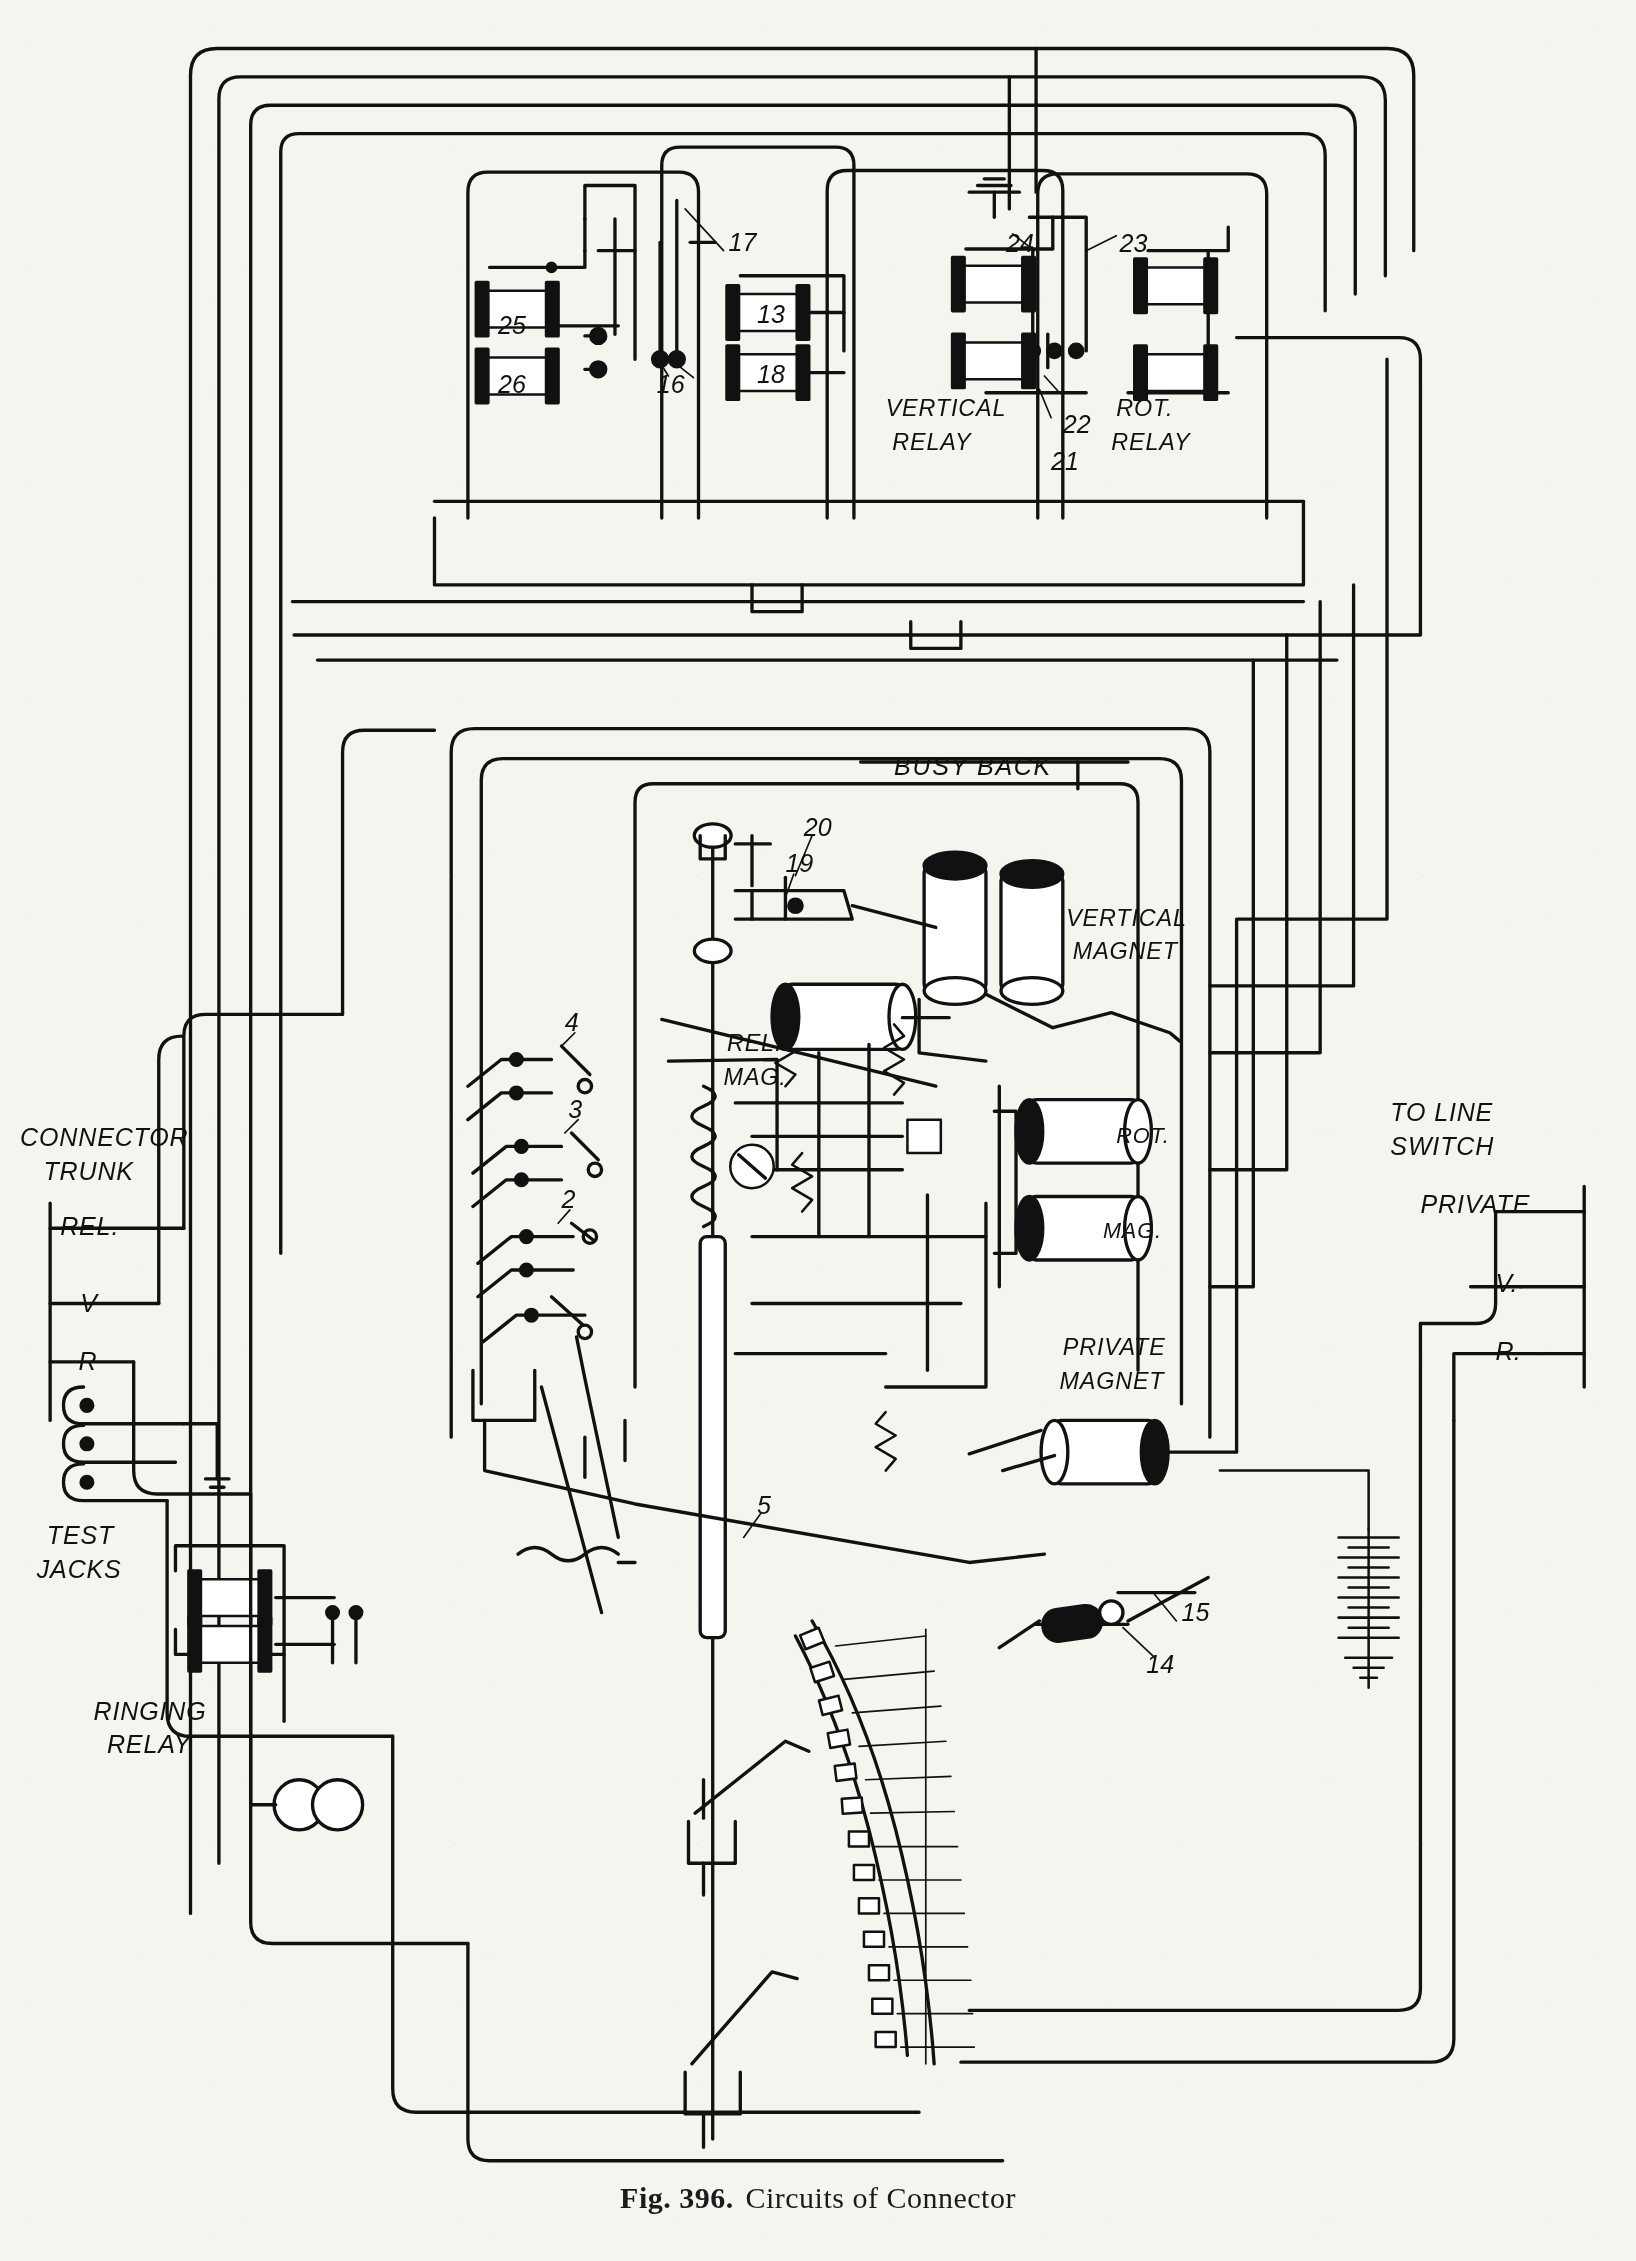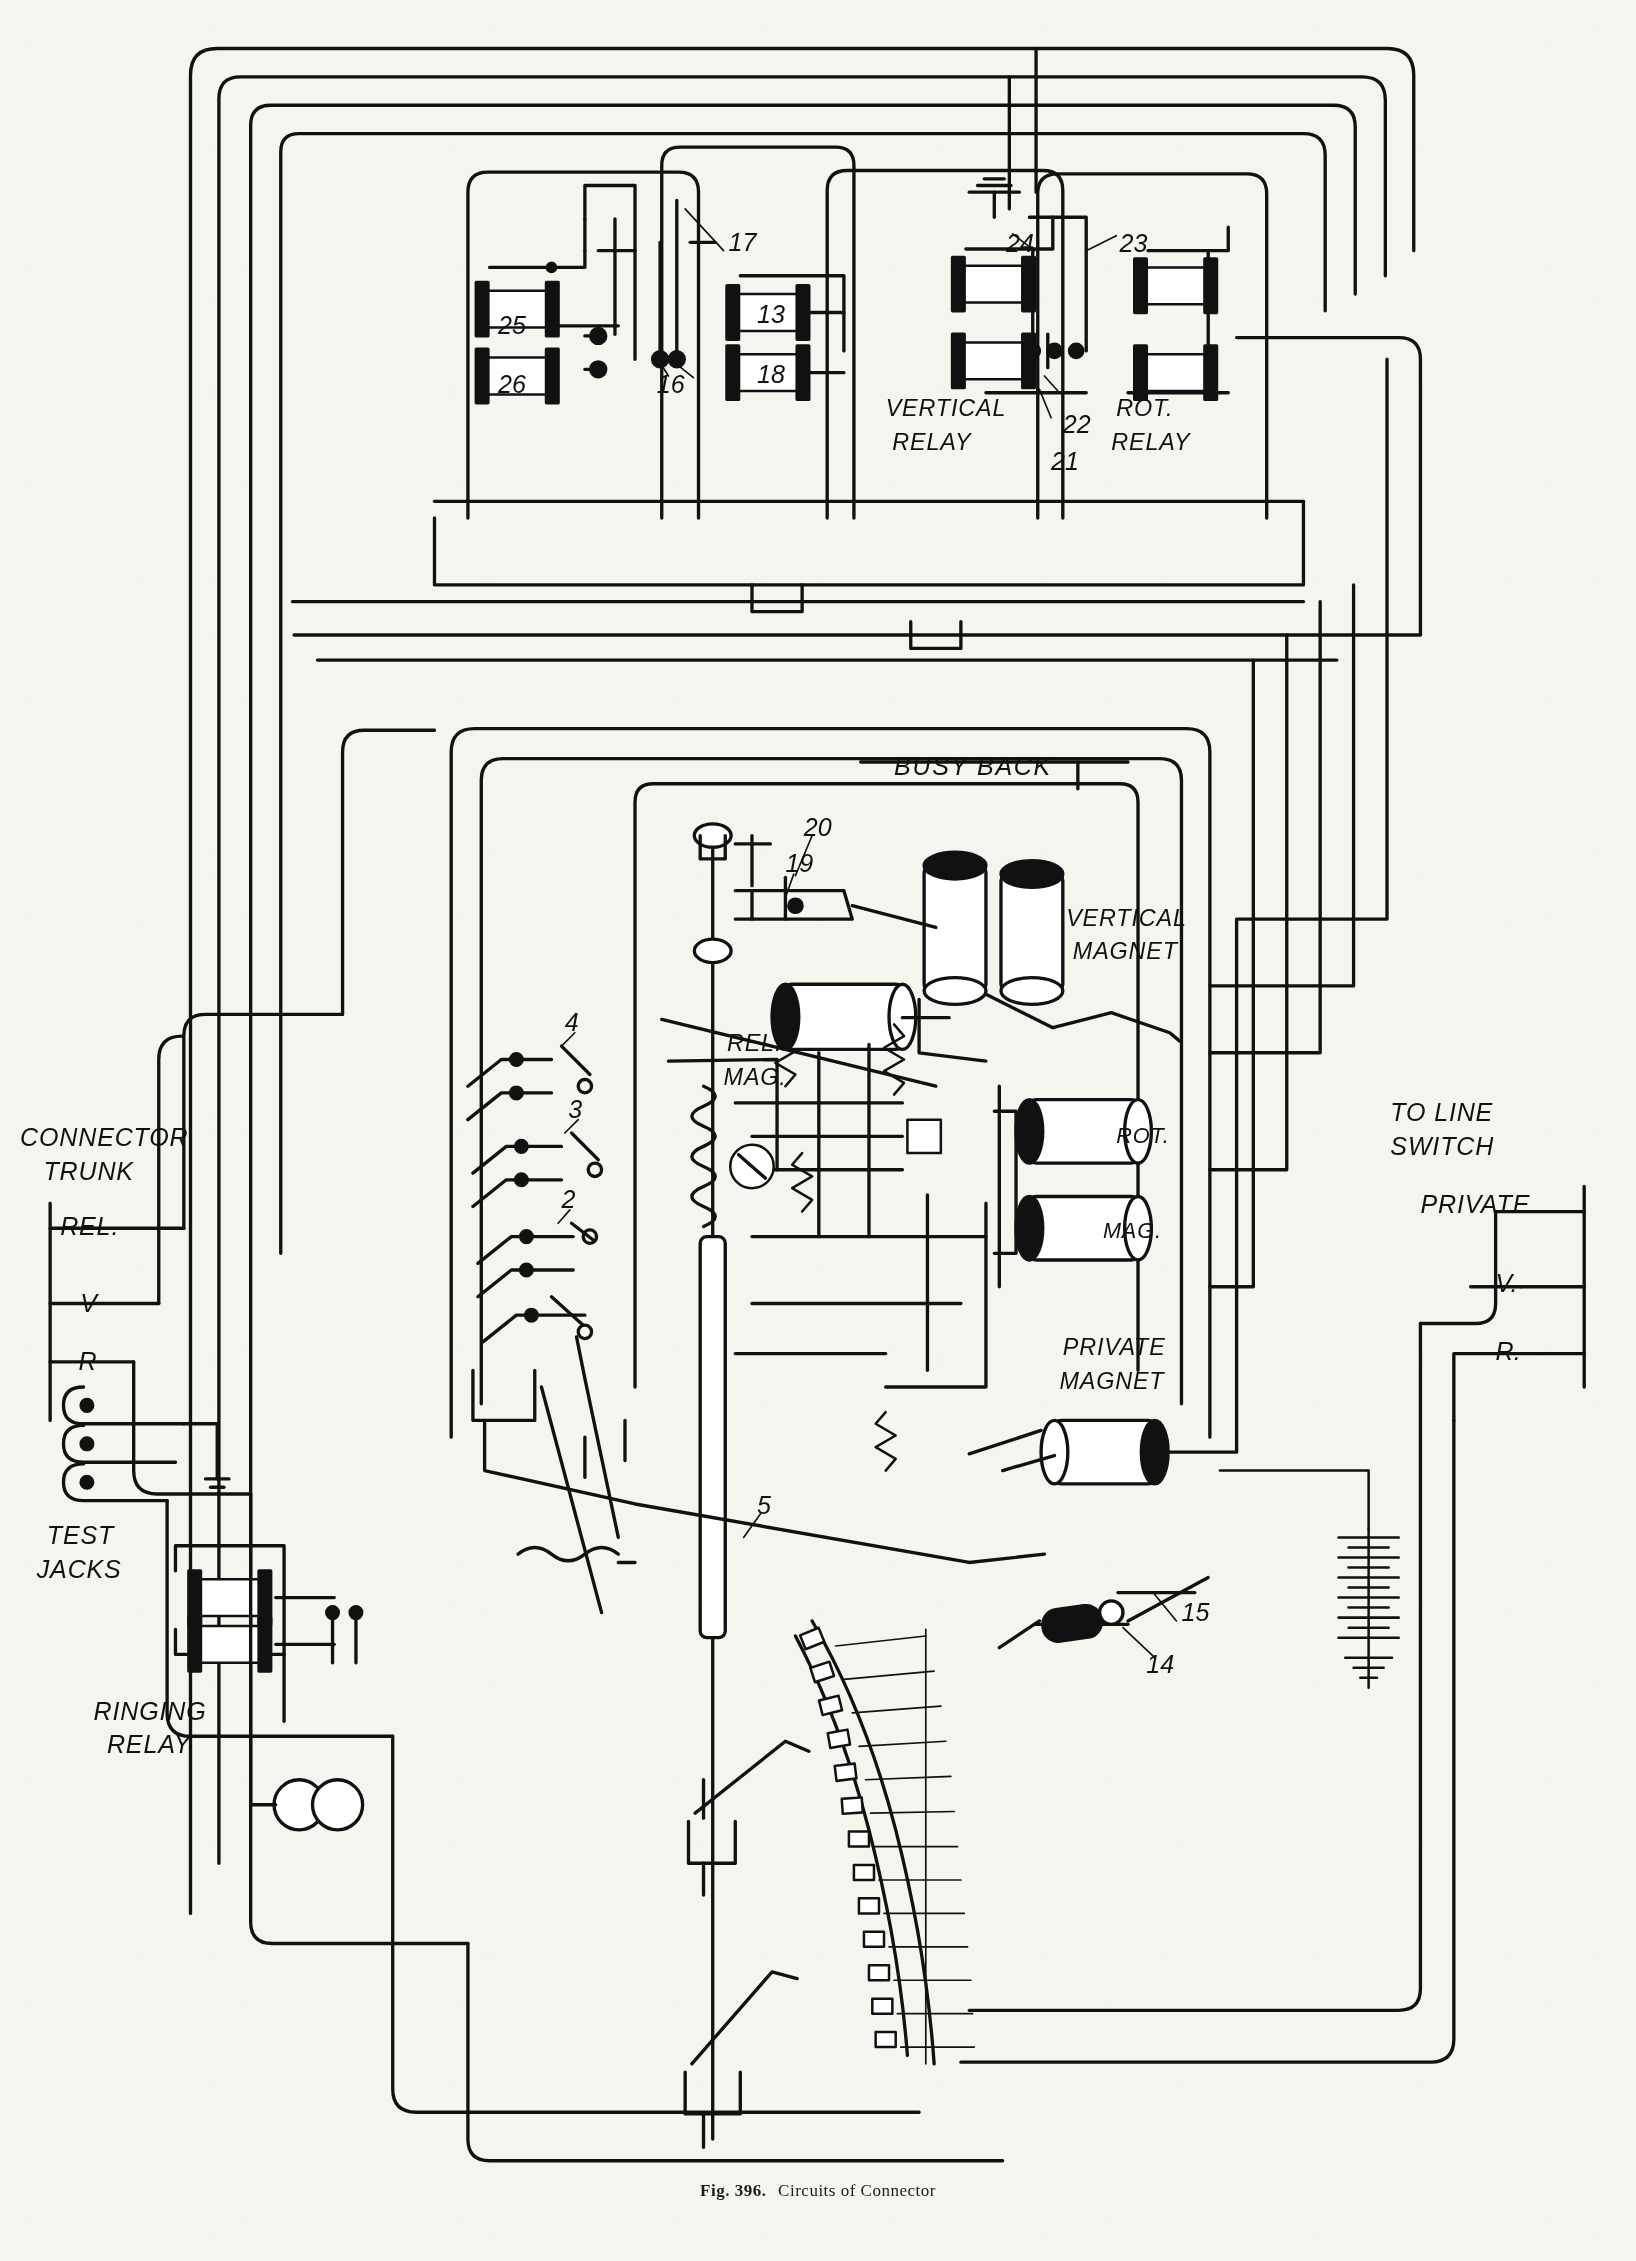--- a/index.html
+++ b/index.html
@@ -32,21 +32,21 @@
     left: 0;
     top: 0;
   }
   .caption {
     position: absolute;
     left: 0;
     right: 0;
     top: 2181px;
     text-align: center;
     font-family: "Liberation Serif", serif;
-    font-size: 17px;
+    font-size: 30px;
     color: #1b1b1b;
     letter-spacing: 0.5px;
   }
   .caption .num { font-weight: 700; }
   .caption .num, .caption .txt { display: inline; }
   .caption .txt { margin-left: 11.7px; }
 </style>
 </head>
 <body>
 

